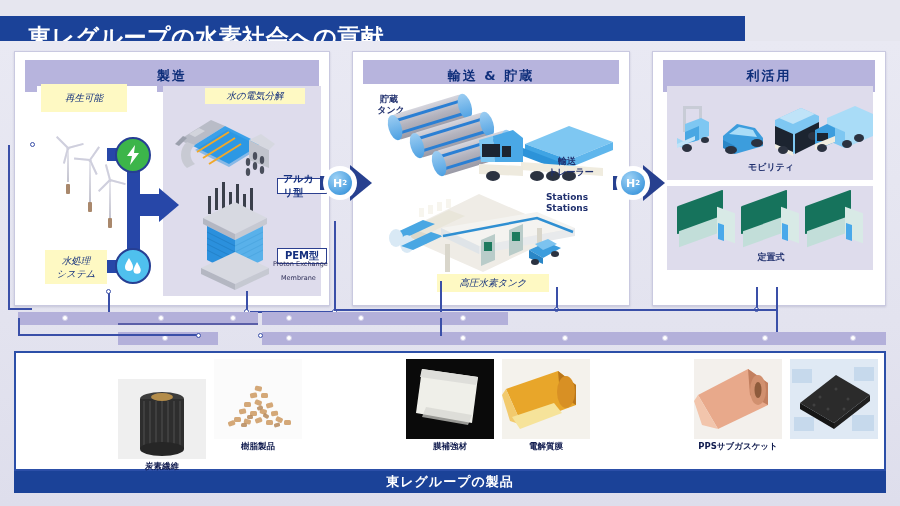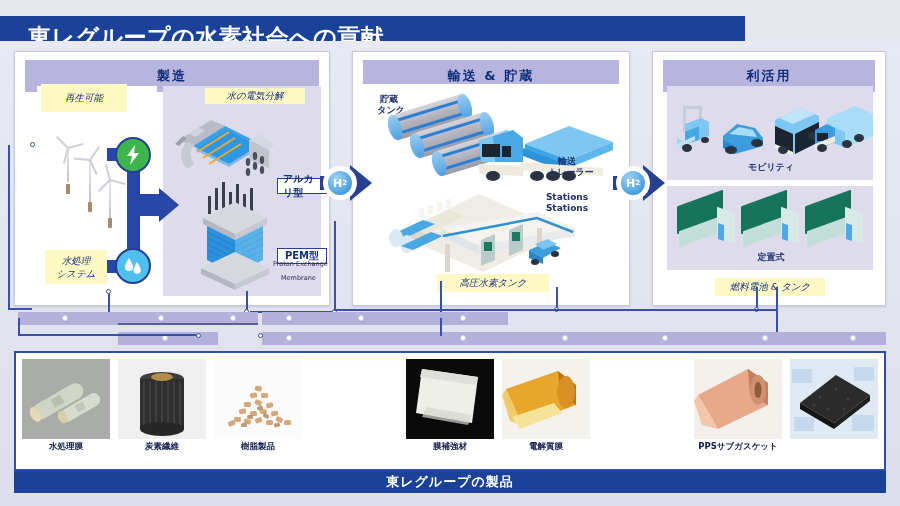--- a/index.html
+++ b/index.html
@@ -543,21 +543,20 @@
     </div>
     <div class="house" style="left:152px; top:146px;">
       <div class="roof"></div>
         <div class="side"></div>
         <div class="wall"></div>
         <div class="door"></div>
     </div>
 
     <div class="plain-label bold" style="left:78px; top:200px; width:80px;">定置式</div>
 
-    <div class="chip" style="left:62px; top:226px; width:110px; height:18px;">燃料電池 &amp; タンク</div>
   </div>
 
   <div class="h2-arrow" style="left:320px; top:122px;">
     <div class="tail"></div>
       <div class="head"></div>
     <div class="disc">
         <div class="inner">H<sub>2</sub></div>
       </div>
   </div>
   <div class="h2-arrow" style="left:613px; top:122px;">
@@ -616,38 +615,22 @@
     <div class="conn-dot" style="left:500px; top:3px;"></div>
     <div class="conn-dot" style="left:588px; top:3px;"></div>
   </div>
   <div class="conn-line" style="left:18px; top:277px; width:182px; height:18px; border-left-width:2px; border-bottom-width:2px;"></div>
   <div class="node" style="left:196px; top:292px;"></div>
   <div class="conn-line" style="left:440px; top:277px; width:2px; height:18px; border-left-width:2px;"></div>
   <div class="node" style="left:258px; top:292px;"></div>
 
   <div class="products">
 
-    <div class="prod" style="left:6px;">
-      <div class="thumb" style="background:#a9aca8;">
-        <svg width="88" height="80" viewBox="0 0 88 80">
-          <rect width="88" height="80" fill="#a9aca8"></rect>
-          <g transform="rotate(-30 44 40)">
-            <rect x="8" y="30" width="56" height="16" rx="8" fill="#cfd6c6"></rect>
-            <ellipse cx="10" cy="38" rx="5" ry="8" fill="#e4d9b4"></ellipse>
-            <rect x="30" y="33" width="11" height="9" fill="#b9c0b0"></rect>
-            <rect x="30" y="48" width="44" height="13" rx="6" fill="#d8dcd0"></rect>
-            <ellipse cx="32" cy="54" rx="4.5" ry="6.5" fill="#d8cfa8"></ellipse>
-            <rect x="48" y="50" width="9" height="8" fill="#c2c8b9"></rect>
-          </g>
-        </svg>
-      </div>
-      <div class="cap">水処理膜</div>
-    </div>
-
-    <div class="prod" style="left:102px;">
+
+    <div class="prod" style="left:102px;margin-top:20px;">
       <div class="thumb">
         <svg width="88" height="80" viewBox="0 0 88 80">
           <rect width="88" height="80" fill="#efefef"></rect>
           <ellipse cx="44" cy="20" rx="22" ry="7" fill="#3d3d3d"></ellipse>
           <rect x="22" y="20" width="44" height="50" fill="#2e2e2e"></rect>
           <g stroke="#5a5a5a" stroke-width="1" opacity=".8">
             <line x1="26" y1="22" x2="26" y2="70"></line>
               <line x1="32" y1="22" x2="32" y2="70"></line>
             <line x1="38" y1="22" x2="38" y2="70"></line>
               <line x1="44" y1="22" x2="44" y2="70"></line>

